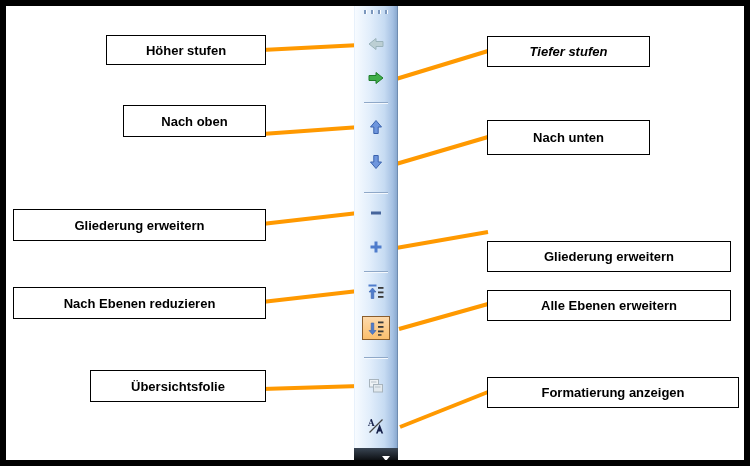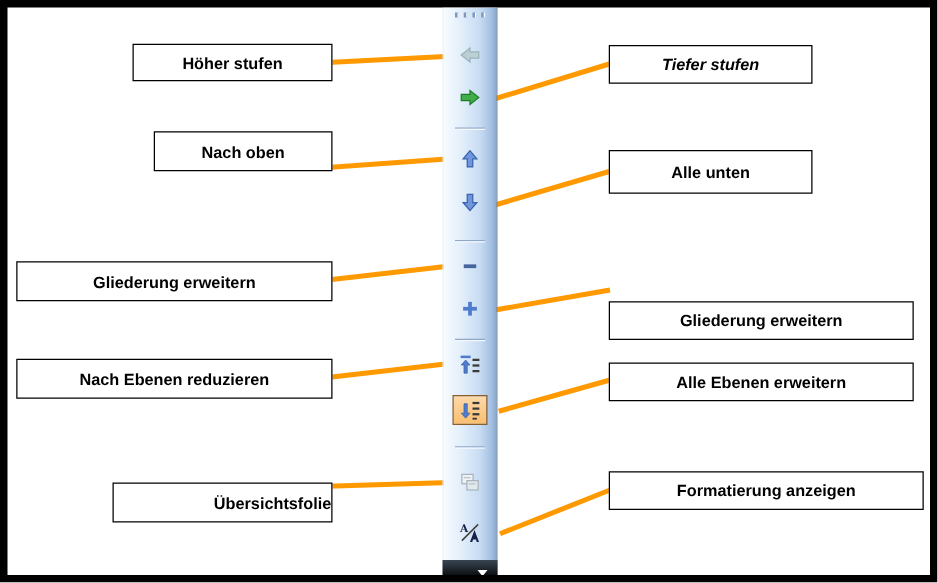--- a/index.html
+++ b/index.html
@@ -67,29 +67,29 @@
   </div>
   <div class="callout" style="left:117px;top:99px;width:141px;height:30px;">
     <span>Nach oben</span>
   </div>
   <div class="callout" style="left:7px;top:203px;width:251px;height:30px;">
     <span>Gliederung erweitern</span>
   </div>
   <div class="callout" style="left:7px;top:281px;width:251px;height:30px;">
     <span>Nach Ebenen reduzieren</span>
   </div>
-  <div class="callout" style="left:84px;top:380px;width:174px;height:30px;justify-content:flex-end;">
+  <div class="callout" style="left:84px;top:364px;width:174px;height:30px;">
     <span>Übersichtsfolie</span>
   </div>
 
   <div class="callout" style="left:481px;top:30px;width:161px;height:29px;font-style:italic;">
     <span>Tiefer stufen</span>
   </div>
   <div class="callout" style="left:481px;top:114px;width:161px;height:33px;">
-    <span>Alle unten</span>
+    <span>Nach unten</span>
   </div>
   <div class="callout" style="left:481px;top:211px;width:242px;height:29px;margin-top:24px;">
     <span>Gliederung erweitern</span>
   </div>
   <div class="callout" style="left:481px;top:284px;width:242px;height:29px;">
     <span>Alle Ebenen erweitern</span>
   </div>
   <div class="callout" style="left:481px;top:371px;width:250px;height:29px;">
     <span>Formatierung anzeigen</span>
   </div>

